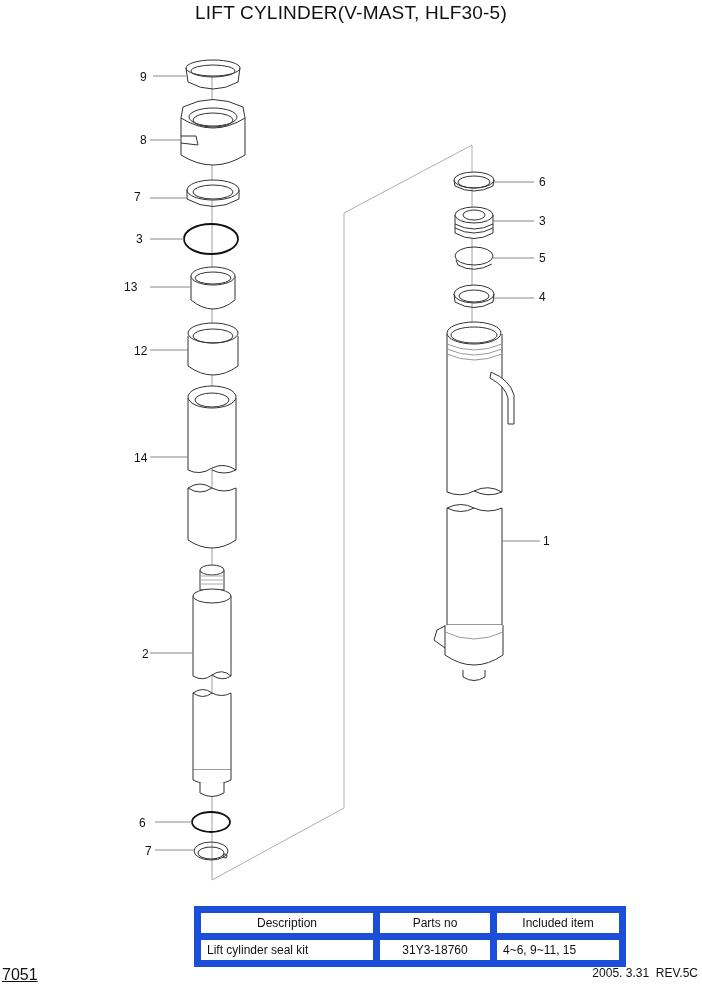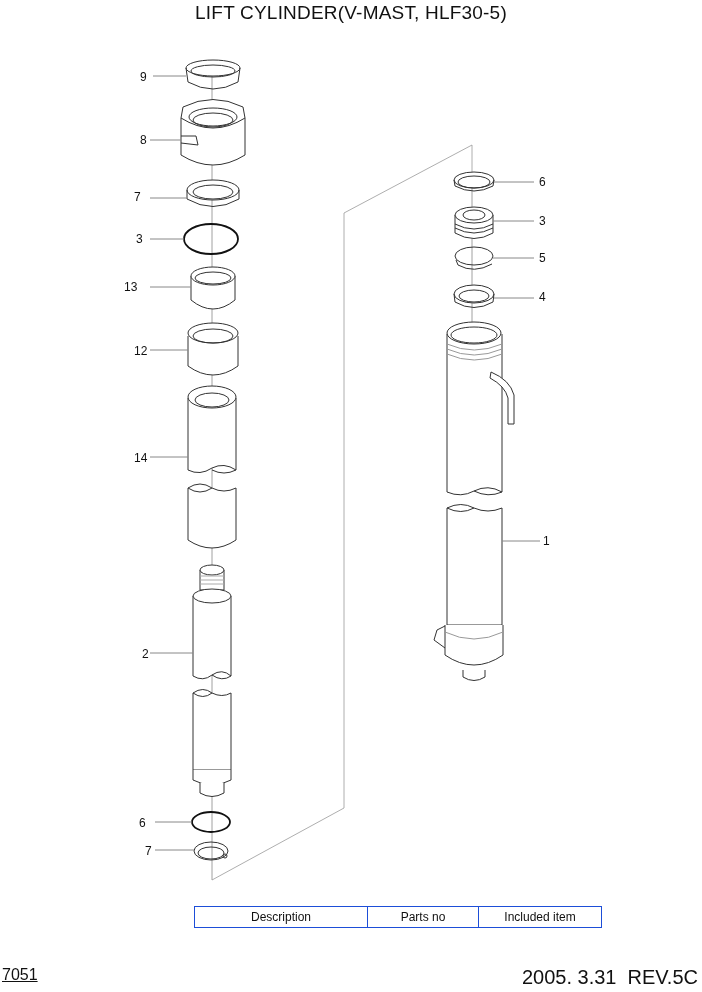--- a/index.html
+++ b/index.html
@@ -1,25 +1,25 @@
 <!DOCTYPE html>
 <html><head>
 <meta charset="utf-8">
 <style>
   html, body { margin:0; padding:0; background:#ffffff; }
   body { width:702px; height:992px; position:relative; overflow:hidden; font-family:"Liberation Sans", sans-serif; color:#111; }
   .title { position:absolute; left:0; top:2px; width:702px; text-align:center; font-size:19px; letter-spacing:0.2px; }
   svg.drawing { position:absolute; left:0; top:0; }
   .callout { position:absolute; font-size:12px; line-height:12px; }
   table.kit { position:absolute; left:194px; top:906px; border-collapse:collapse; font-size:12px; }
-  table.kit td, table.kit th { border:1px solid #1d4ed8; height:20px; padding:0 6px; font-weight:normal; }
+  table.kit td, table.kit th { border:7px solid #1d4ed8; height:20px; padding:0 6px; font-weight:normal; }
   table.kit th { text-align:center; }
   .c1 { width:160px; } .c2 { width:98px; text-align:center; } .c3 { width:110px; }
   .footer-left { position:absolute; left:2px; top:966px; font-size:16px;text-decoration:underline; }
-  .footer-right { position:absolute; right:4px; top:966px; font-size:20px;margin-left:15px; }
+  .footer-right { position:absolute; right:4px; top:966px; font-size:12px;margin-left:15px; }
 </style>
 </head>
 <body>
 
 <div class="title">LIFT CYLINDER(V-MAST, HLF30-5)</div>
 
 <svg class="drawing" width="702" height="992" viewBox="0 0 702 992" fill="none" stroke="#333" stroke-width="1">
 
   <line x1="212" y1="60" x2="212" y2="880" stroke="#888" stroke-width="0.8"></line>
 
@@ -180,17 +180,22 @@
 <div class="callout" style="left:539px;top:291px;">4</div>
 <div class="callout" style="left:543px;top:535px;">1</div>
 
 <table class="kit">
   <tbody>
       <tr>
     <th class="c1">Description</th>
     <th class="c2">Parts no</th>
     <th class="c3">Included item</th>
   </tr>
+  <tr>
+    <td class="c1">Lift cylinder seal kit</td>
+    <td class="c2">31Y3-18760</td>
+    <td class="c3">4~6, 9~11, 15</td>
+  </tr>
 </tbody>
   </table>
 
 <div class="footer-left">7051</div>
 <div class="footer-right" style="white-space:pre;">2005. 3.31  REV.5C</div>
 
 </body></html>

